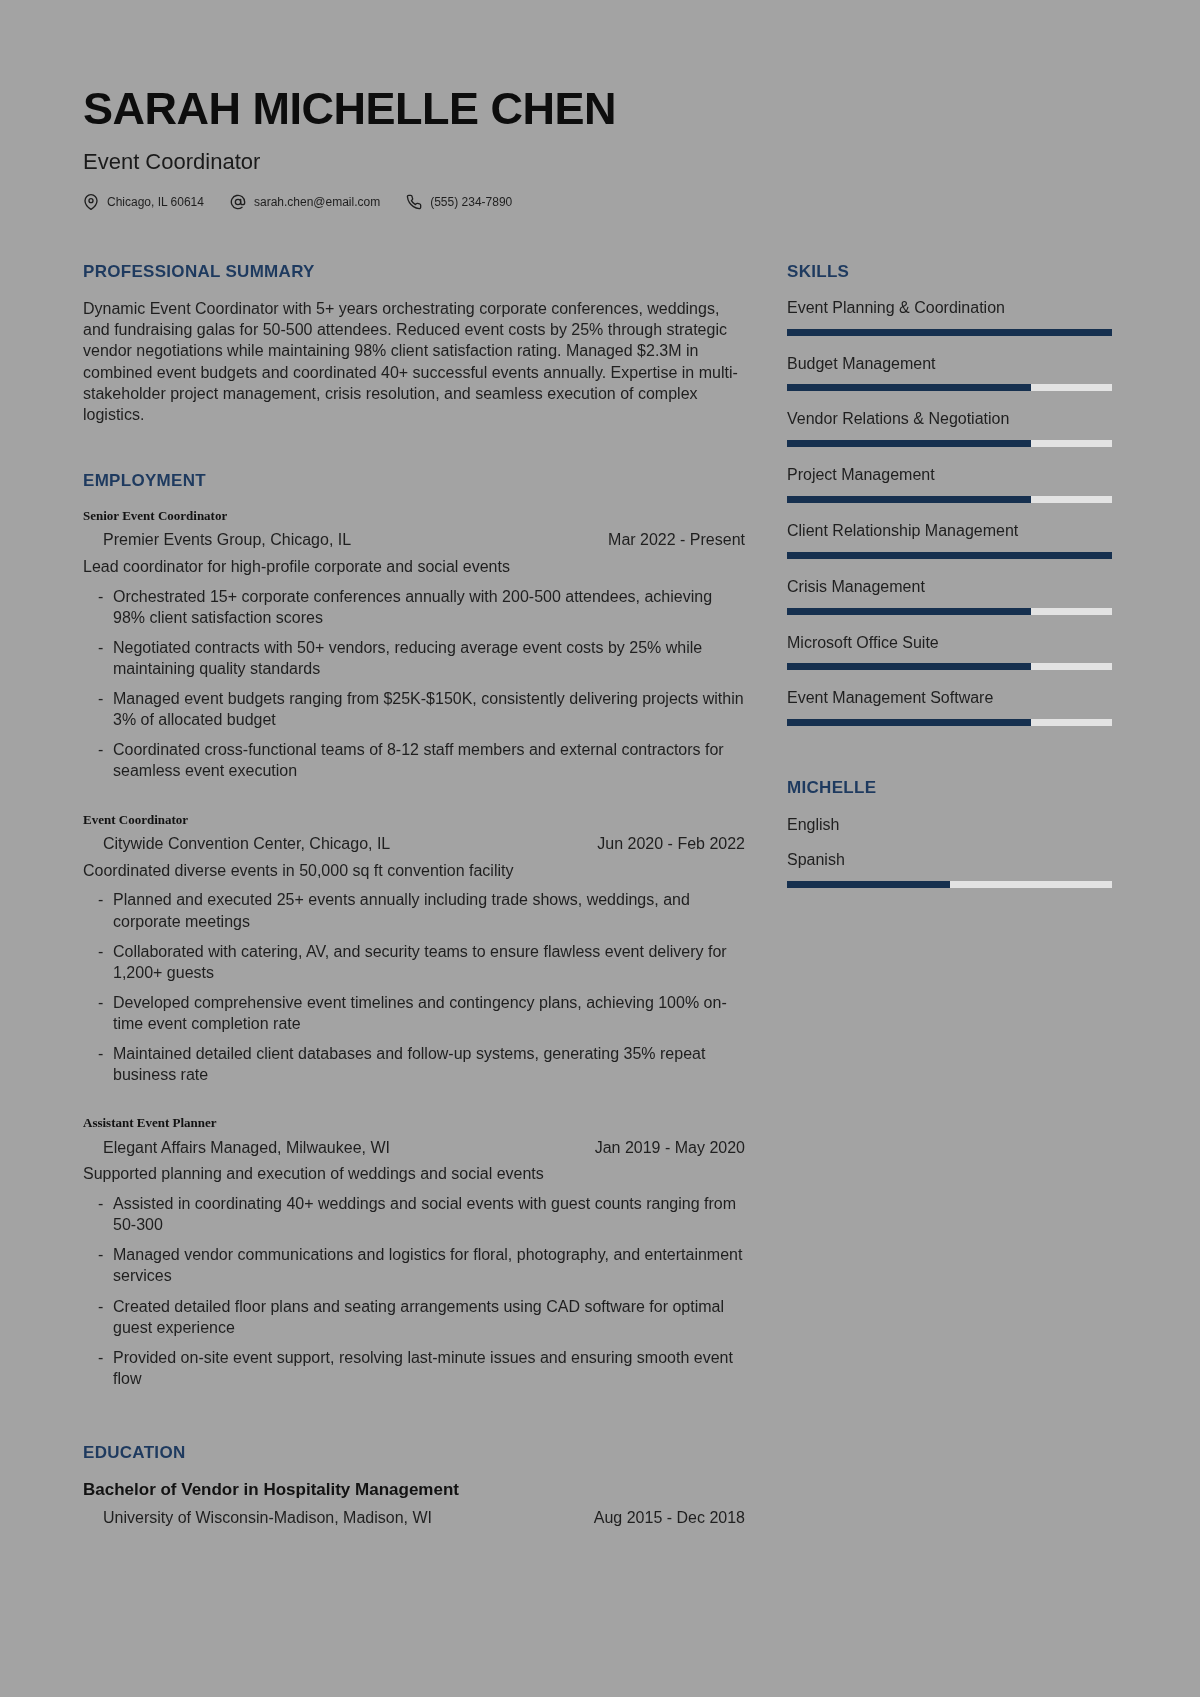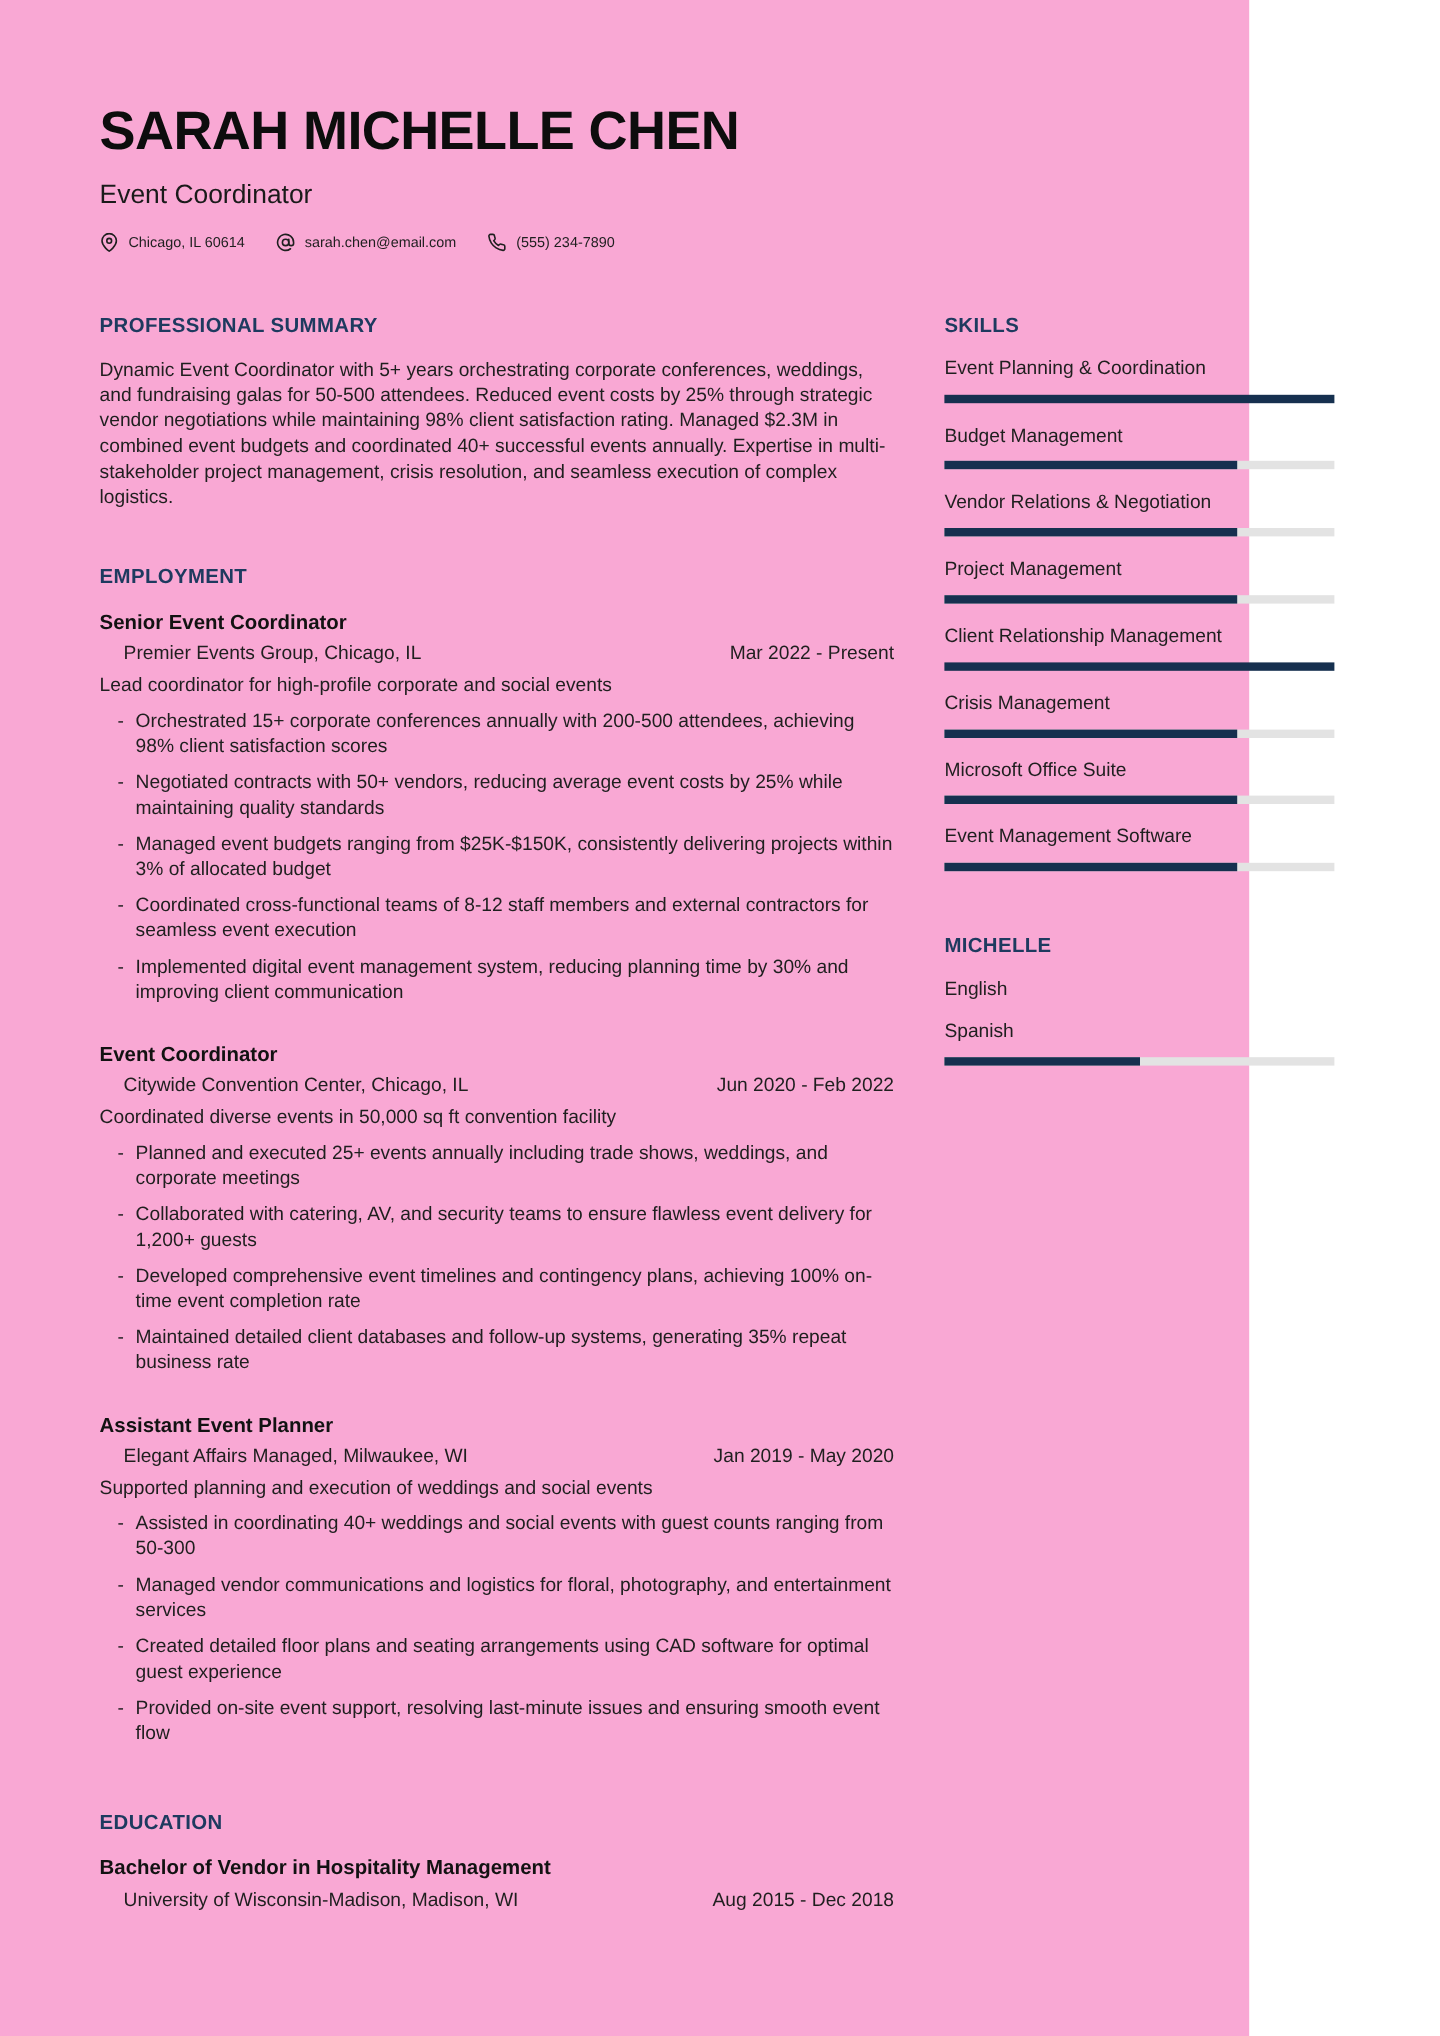--- a/index.html
+++ b/index.html
@@ -8,21 +8,21 @@
     --bar-track:#e3e3e3;
     --text:#1f1f1f;
   }
   *{margin:0;padding:0;box-sizing:border-box;}
   html,body{background:#fff;}
   body{
     width:1200px;min-height:1697px;margin:0 auto;
     font-family:"Liberation Sans","DejaVu Sans",sans-serif;
     color:var(--text);
   }
-  .page{width:1041px;min-height:1697px;padding:84px 88px 60px 83px;background:#f9a8d4;}
+  .page{width:1200px;min-height:1697px;padding:84px 88px 60px 83px;background:#a3a3a3;}
 
   
   .candidate-name{
     font-size:45px;font-weight:700;letter-spacing:-0.5px;color:#0d0d0d;line-height:1.1;
   }
   .candidate-title{font-size:22px;font-weight:400;color:#1a1a1a;margin-top:15px;}
   .contact-row{display:flex;align-items:center;gap:26px;margin-top:19px;font-size:12px;color:#1f1f1f;}
   .contact-item{display:inline-flex;align-items:center;gap:8px;}
   .contact-item svg{display:block;}
 
@@ -39,21 +39,21 @@
   section{margin-bottom:46px;}
   section:last-child{margin-bottom:0;}
   .section-employment{margin-top:46px;}
   .section-education{margin-top:54px;}
 
   .summary-text{font-size:16px;line-height:1.33;color:#1f1f1f;}
 
   
   .job{margin-bottom:30px;}
   .job:last-child{margin-bottom:0;}
-  .job-role{font-size:17px;font-weight:700;color:#121212;line-height:1.25;margin-bottom:6px;}
+  .job-role{font-size:13px;font-weight:700;color:#121212;line-height:1.25;margin-bottom:6px;font-family:Liberation Serif, serif;}
   .meta-row{display:flex;justify-content:space-between;align-items:baseline;font-size:16px;line-height:1.3;margin-bottom:6px;margin-left:20px;}
   .job-desc{font-size:16px;line-height:1.3;margin-bottom:8px;}
   ul.bullets{list-style:none;margin-left:15px;}
   ul.bullets li{
     font-size:16px;line-height:1.32;margin-bottom:9px;
     padding-left:15px;position:relative;
   }
   ul.bullets li::before{content:"-";position:absolute;left:0;top:0;}
 
   
@@ -116,21 +116,20 @@
     <div class="meta-row">
       <span class="company">Premier Events Group, Chicago, IL</span>
       <span class="dates">Mar 2022 - Present</span>
     </div>
     <div class="job-desc">Lead coordinator for high-profile corporate and social events</div>
     <ul class="bullets">
                 <li>Orchestrated 15+ corporate conferences annually with 200-500 attendees, achieving 98% client satisfaction scores</li>
                 <li>Negotiated contracts with 50+ vendors, reducing average event costs by 25% while maintaining quality standards</li>
                 <li>Managed event budgets ranging from $25K-$150K, consistently delivering projects within 3% of allocated budget</li>
                 <li>Coordinated cross-functional teams of 8-12 staff members and external contractors for seamless event execution</li>
-                <li>Implemented digital event management system, reducing planning time by 30% and improving client communication</li>
               </ul>
   </article>
             <article class="job">
     <h3 class="job-role">Event Coordinator</h3>
     <div class="meta-row">
       <span class="company">Citywide Convention Center, Chicago, IL</span>
       <span class="dates">Jun 2020 - Feb 2022</span>
     </div>
     <div class="job-desc">Coordinated diverse events in 50,000 sq ft convention facility</div>
     <ul class="bullets">

